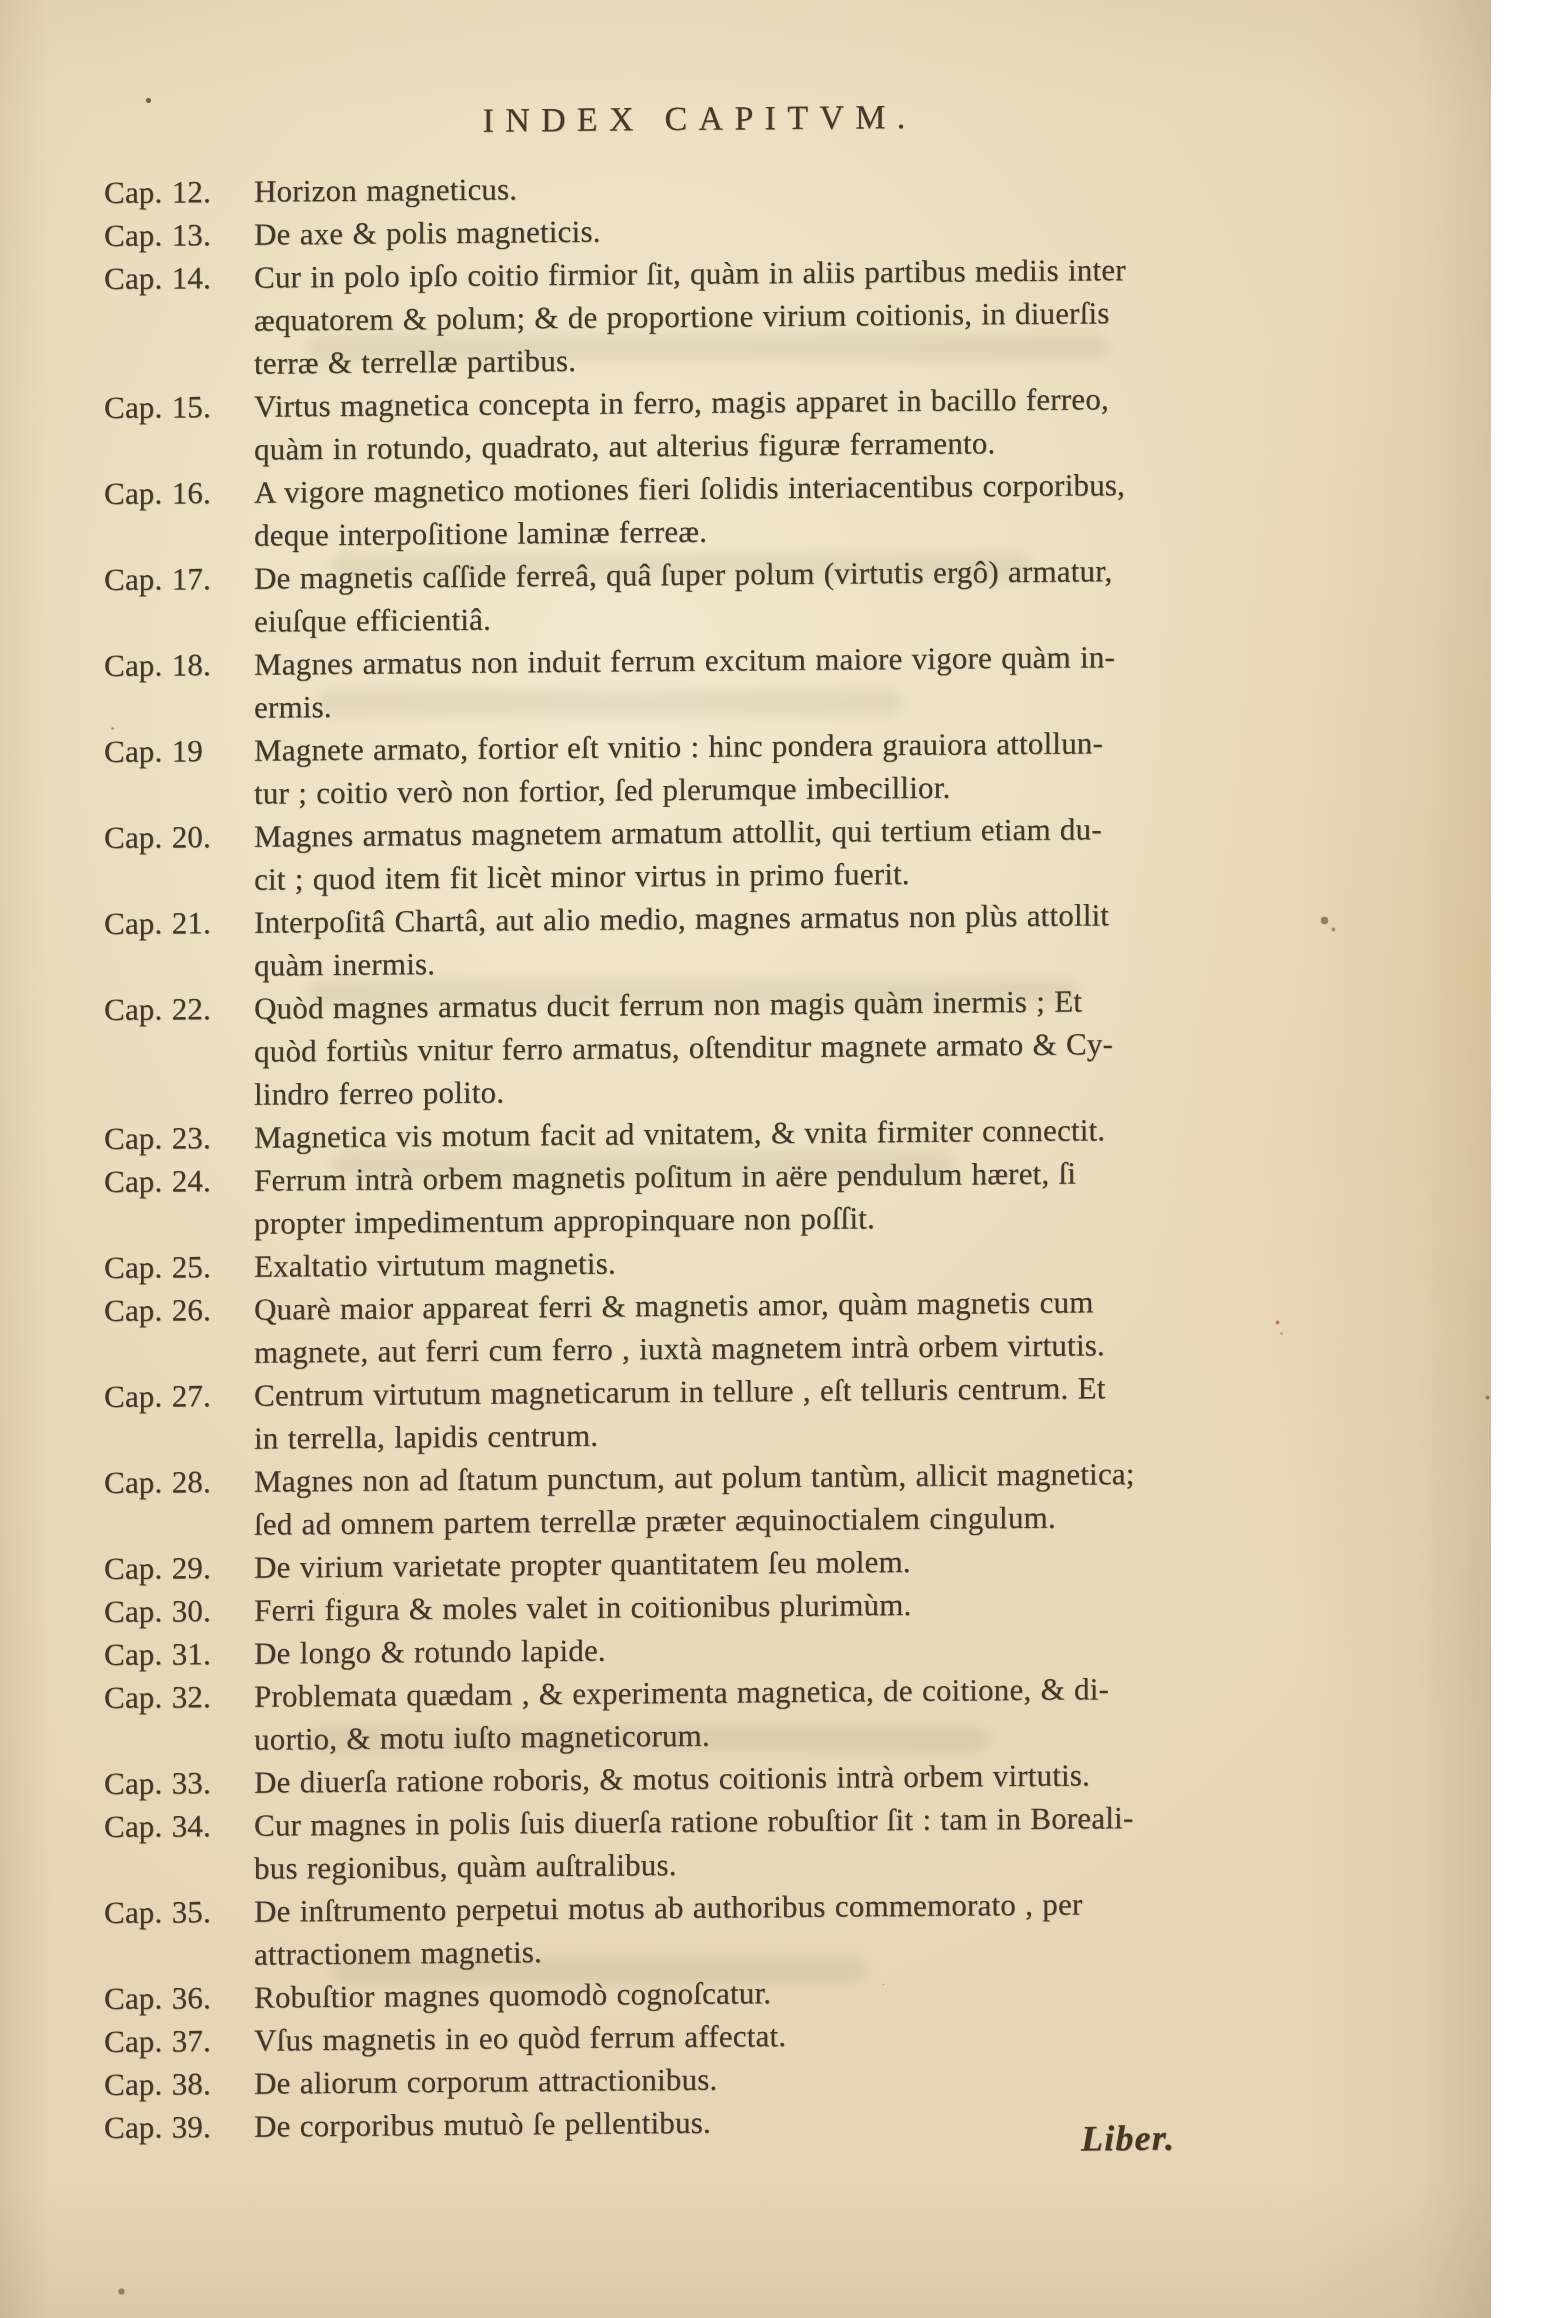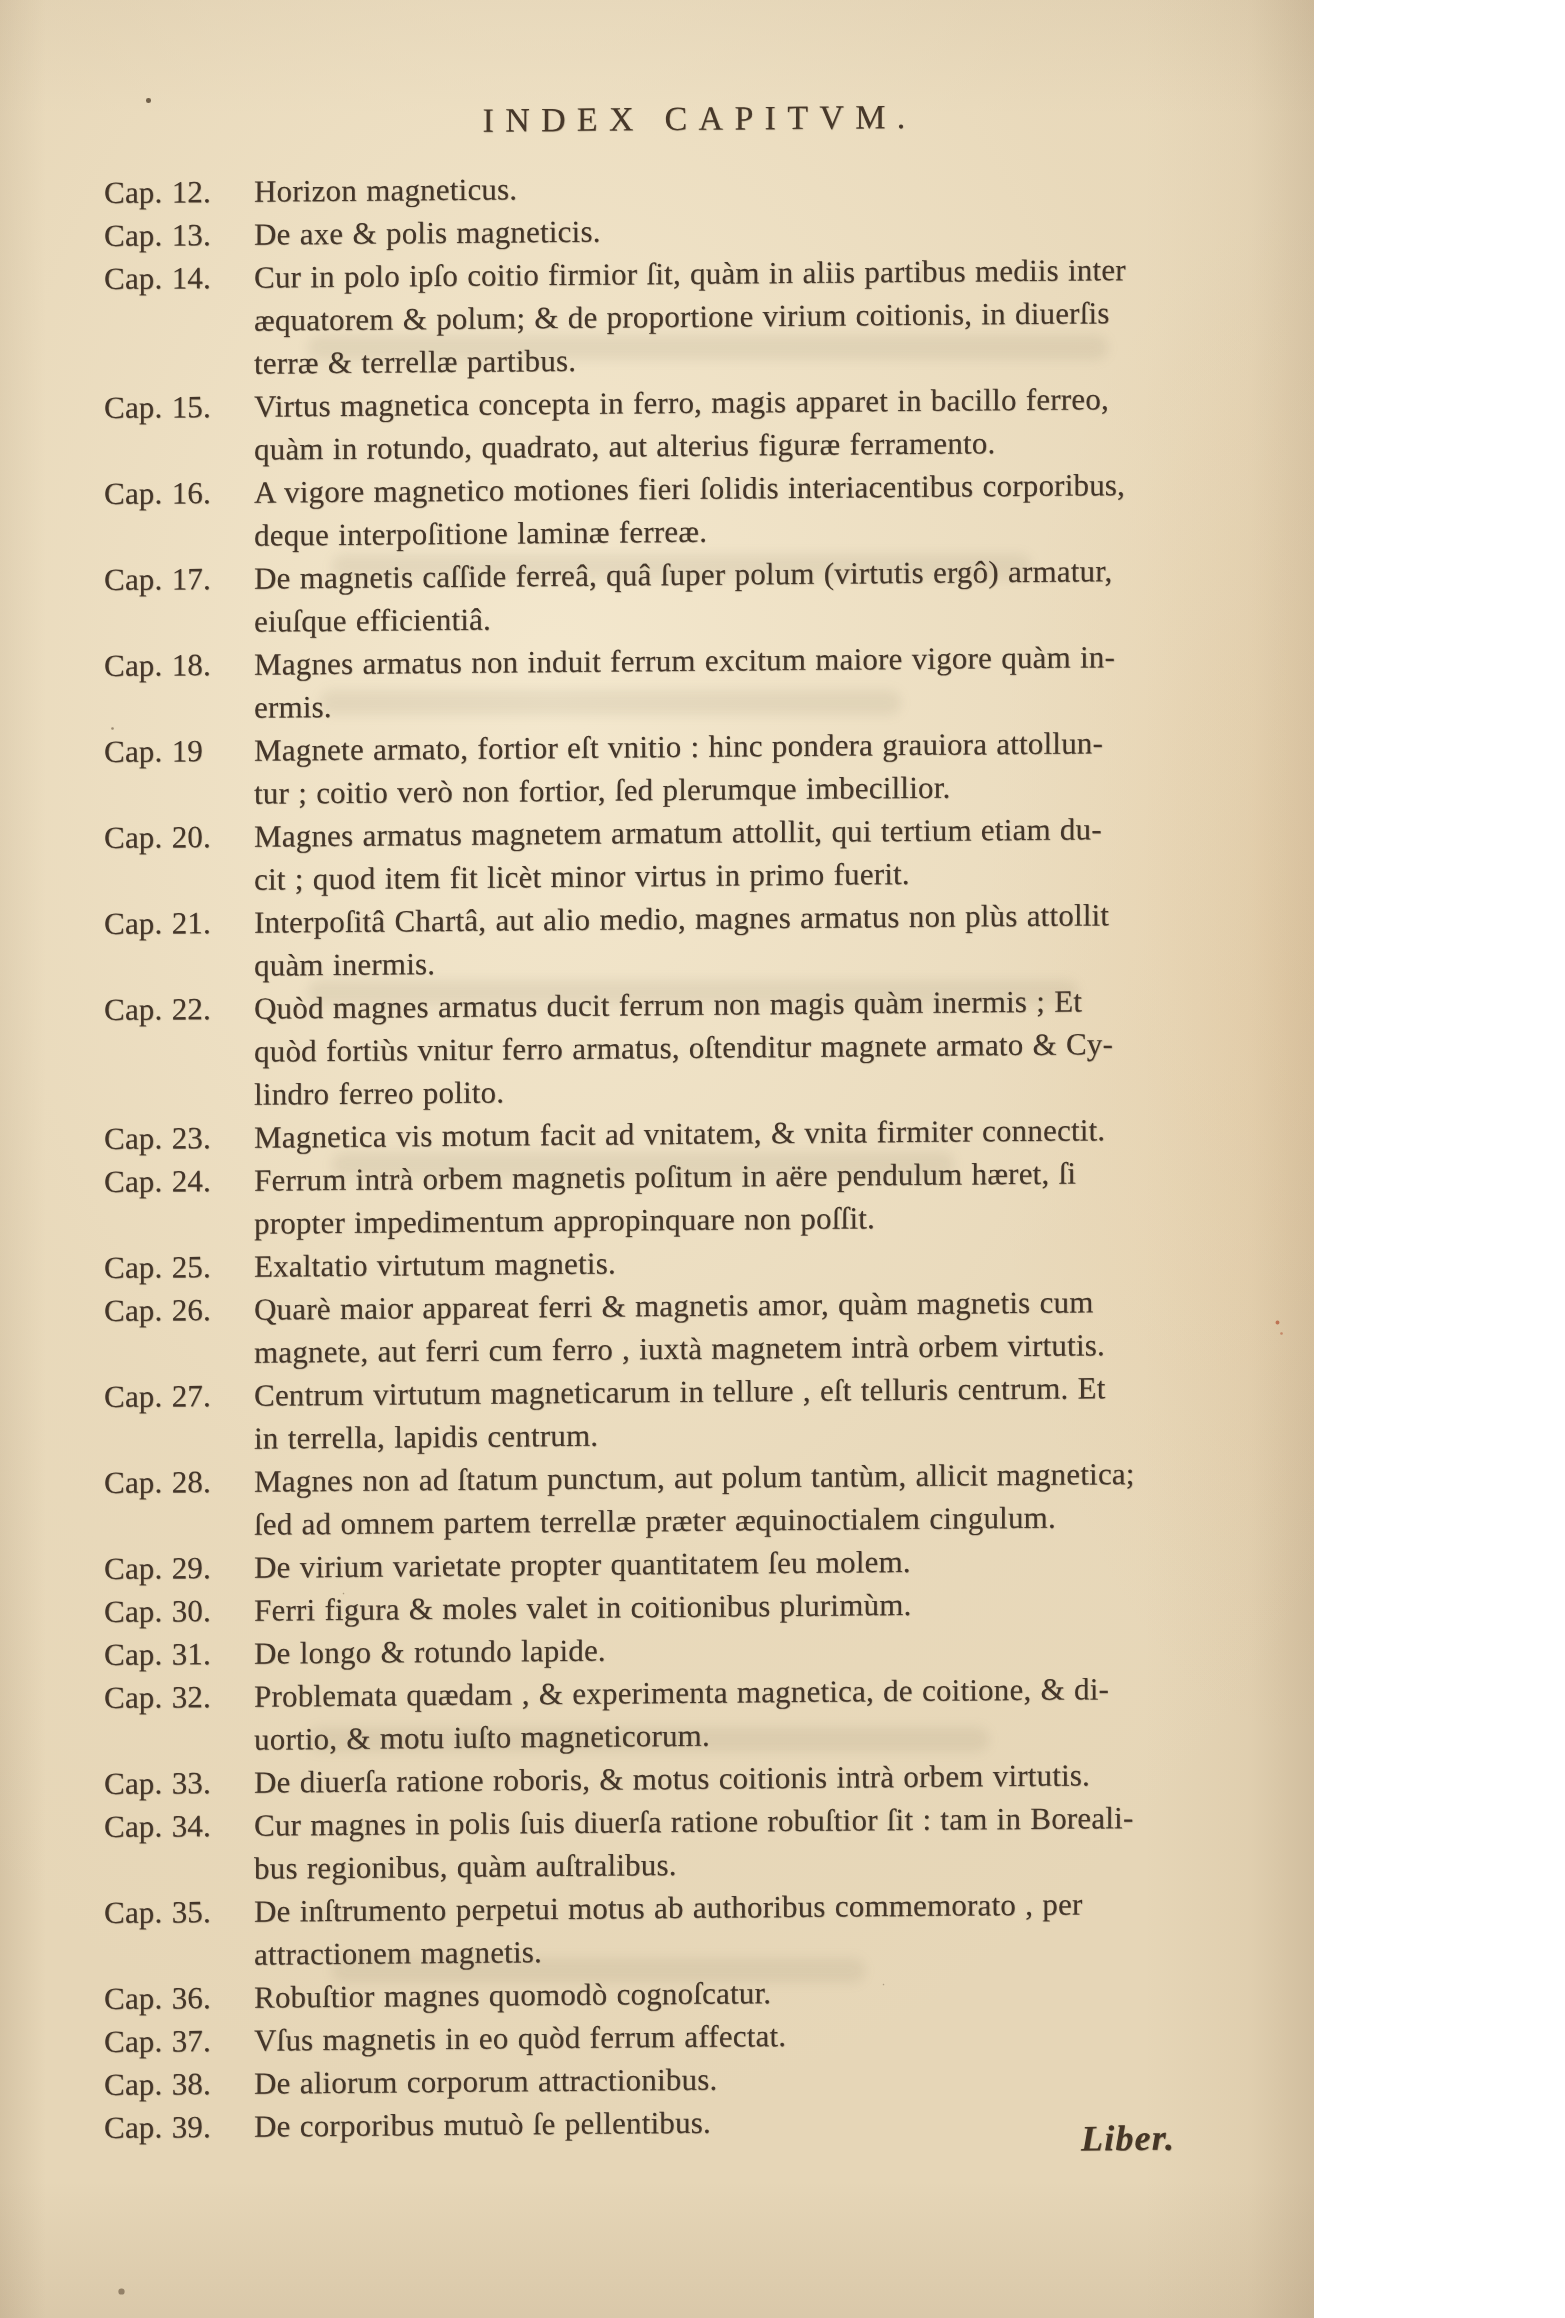--- a/index.html
+++ b/index.html
@@ -4,21 +4,21 @@
 <title>INDEX CAPITVM</title>
 <style>
   html,body{margin:0;padding:0;}
   body{
     width:1566px;height:2319px;
     font-family:"Liberation Serif","DejaVu Serif",serif;
     overflow:hidden;
   }
   .page{
     position:relative;
-    width:1314px;height:2319px;
+    width:1491px;height:2319px;
     overflow:hidden;
     background:
       radial-gradient(ellipse 120% 100% at 42% 30%, rgba(246,235,210,0.85) 0%, rgba(238,224,195,0.35) 40%, rgba(238,224,195,0) 62%),
       radial-gradient(ellipse 40% 55% at 99% 42%, rgba(214,164,104,0.22) 0%, rgba(214,164,104,0) 60%),
       linear-gradient(to right, rgba(92,62,32,0.12) 0%, rgba(92,62,32,0) 3.5%),
       linear-gradient(to left, rgba(96,62,28,0.16) 0%, rgba(130,92,50,0.06) 5%, rgba(96,62,28,0) 13%),
       linear-gradient(to bottom, rgba(92,62,32,0.06) 0%, rgba(92,62,32,0) 5%),
       linear-gradient(to top, rgba(92,62,32,0.09) 0%, rgba(92,62,32,0) 6%),
       #e6d6b7;
   }

